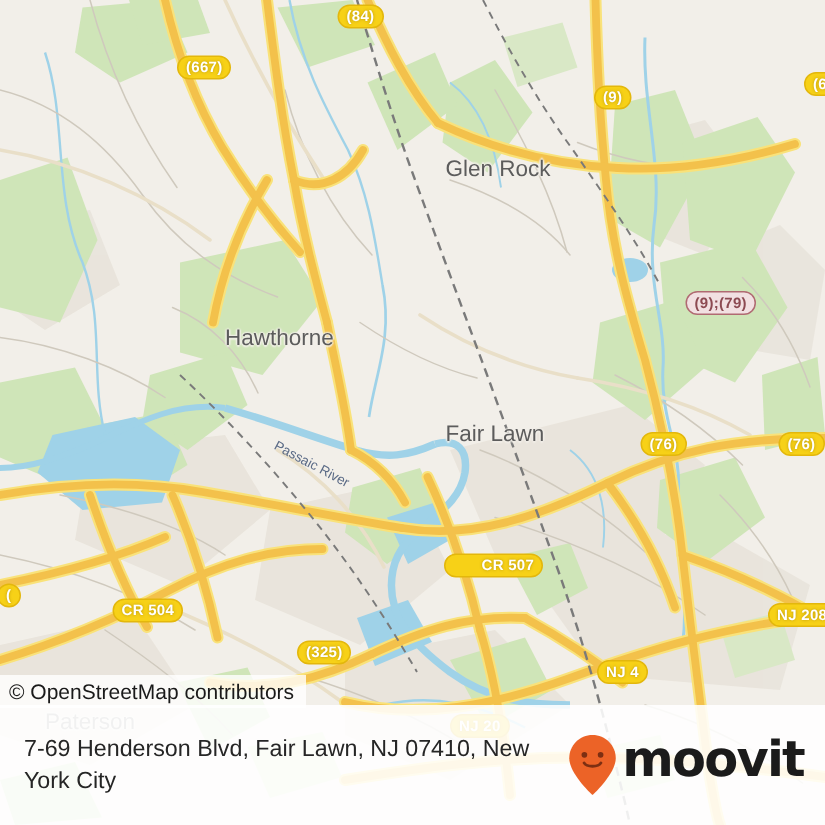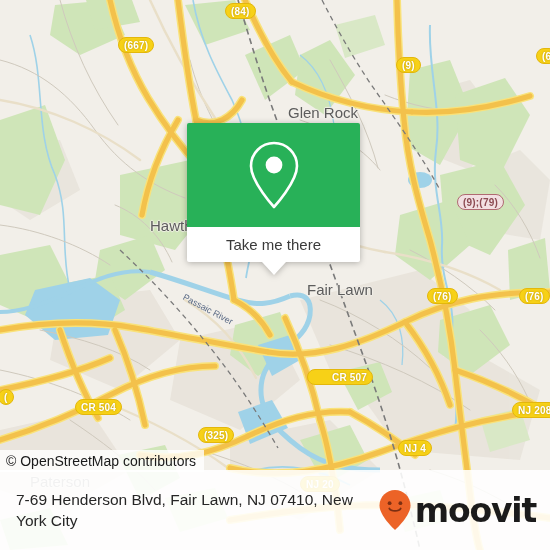--- a/index.html
+++ b/index.html
@@ -123,21 +123,21 @@
   #footer-address {
     flex: 1;
     color: #262626;
     font-size: 15.5px;
     line-height: 21px;
     font-family: "Liberation Sans", sans-serif;
     padding-right: 6px;
   }
   #brand {
     display: flex;
-    align-items: center;
+    align-items: flex-start;
     gap: 3px;
     flex: none;
   }
   #brand-wordmark {
     color: #1b1b1b;
     font-size: 33px;
     line-height: 33px;
     font-weight: bold;
     letter-spacing: -1.2px;
     font-family: "DejaVu Sans", sans-serif;
@@ -342,56 +342,44 @@
       <g class="rail">
         <path d="M238,0 C250,40 262,80 276,118 C292,162 308,205 324,248
                  C340,292 356,336 372,380 C386,420 398,460 408,500 C414,524 418,540 420,550" stroke-width="1.6" stroke-dasharray="6 4"></path>
         <path d="M322,0 C340,35 360,70 382,100 C404,132 424,160 440,190" stroke-width="1.3" stroke-dasharray="5 4"></path>
         <path d="M120,250 C150,278 178,308 204,340 C232,374 256,410 278,448" stroke-width="1.3" stroke-dasharray="5 4"></path>
       </g>
     </svg>
 
     <div class="place-label" style="left:150px; top:218px;">Hawthorne</div>
 
-    <div class="place-label" style="left:288px; top:105px;">Glen Rock</div>
-
-    <div class="place-label" style="left:307px; top:281px; line-height:17px;">Fair Lawn</div>
+    <div class="place-label" style="left:297px; top:105px;">Glen Rock</div>
+
+    <div class="place-label" style="left:297px; top:281px; line-height:17px;">Fair Lawn</div>
 
     <div class="place-label faded" style="left:30px; top:474px;">Paterson</div>
 
     <div class="water-label" style="left:186px; top:292px; transform:rotate(28deg); transform-origin:0 0;">Passaic River</div>
 
     <div class="shield" style="left:225px; top:3px;">(84)</div>
     <div class="shield" style="left:118px; top:37px;">(667)</div>
     <div class="shield" style="left:396px; top:57px;">(9)</div>
     <div class="shield" style="left:536px; top:48px;">(6</div>
     <div class="shield pink" style="left:425px; top:194px;margin-left:32px;">(9);(79)</div>
     <div class="shield" style="left:427px; top:288px;">(76)</div>
     <div class="shield" style="left:519px; top:288px;">(76)</div>
-    <div class="shield" style="left:307px; top:369px;padding-left:24px;">CR 507</div>
+    <div class="shield" style="left:296px; top:369px;padding-left:24px;">CR 507</div>
     <div class="shield" style="left:75px; top:399px;">CR 504</div>
     <div class="shield" style="left:512px; top:402px;">NJ 208</div>
     <div class="shield" style="left:198px; top:427px;">(325)</div>
     <div class="shield" style="left:398px; top:440px;">NJ 4</div>
     <div class="shield" style="left:300px; top:476px;">NJ 20</div>
     <div class="shield" style="left:-2px; top:389px;">(</div>
   </div>
 
-  <div id="popup">
-    <div id="popup-image">
-      <svg width="58" height="72" viewBox="0 0 58 72">
-        <path d="M29 4 C16.3 4 6 14.3 6 27 C6 43 29 68 29 68 C29 68 52 43 52 27 C52 14.3 41.7 4 29 4 Z" fill="none" stroke="#ffffff" stroke-width="2.6" stroke-linejoin="round"></path>
-        <circle cx="29" cy="26" r="8.4" fill="#ffffff"></circle>
-      </svg>
-    </div>
-    <div id="popup-action">
-      <span>Take me there</span>
-    </div>
-    <div id="popup-tail"></div>
-  </div>
 
   <div id="attribution">© OpenStreetMap contributors</div>
 
   <div id="footer">
     <div id="footer-address">7-69 Henderson Blvd, Fair Lawn, NJ 07410, New York City</div>
     <div id="brand">
       <svg width="34" height="42" viewBox="0 0 34 42">
         <path d="M17 1 C8.4 1 1.5 7.9 1.5 16.5 C1.5 27 17 41 17 41 C17 41 32.5 27 32.5 16.5 C32.5 7.9 25.6 1 17 1 Z" fill="#ec6327"></path>
         <circle cx="11.6" cy="14.2" r="1.9" fill="#7d2f12"></circle>
         <circle cx="22.4" cy="14.2" r="1.9" fill="#7d2f12"></circle>

